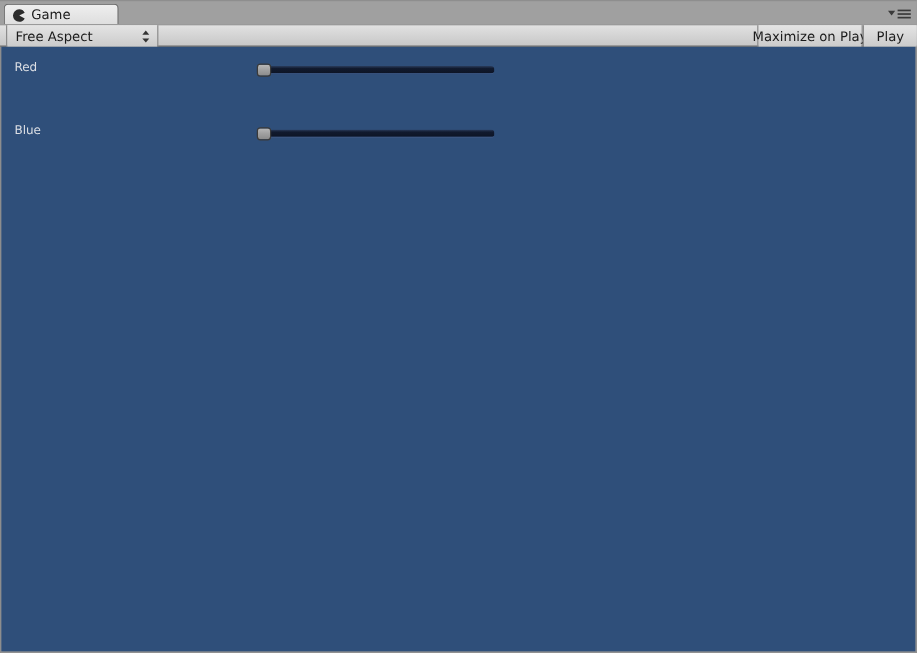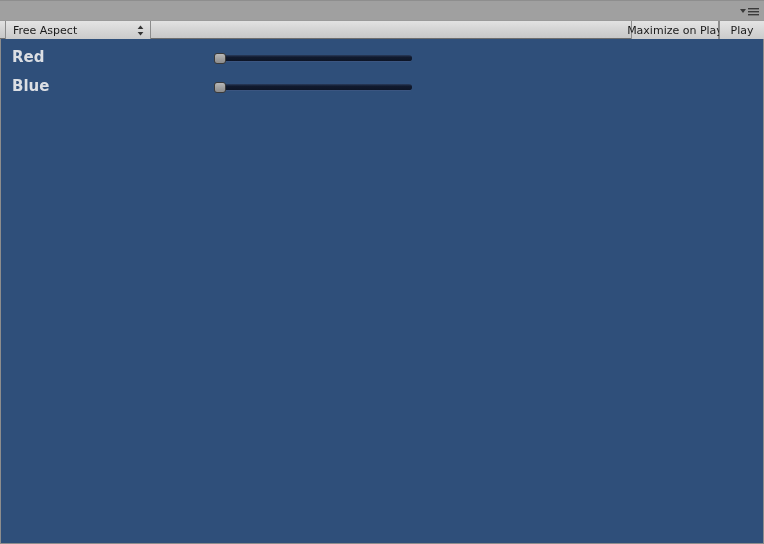--- a/index.html
+++ b/index.html
@@ -91,21 +91,21 @@
     border-left: 1px solid #8c8c8c;
     border-right: 1px solid #8c8c8c;
     display: flex;
     align-items: center;
     font-size: 11px;
     color: #1b1b1b;
     white-space: nowrap;
   }
   .aspect-dd {
     left: 5px;
-    width: 146px;
+    width: 127px;
     padding-left: 7px;
   }
   .aspect-arrows {
     position: absolute;
     right: 6px;
     top: 4px;
     width: 7px;
     height: 11px;
     display: block;
   }
@@ -136,22 +136,22 @@
   .row {
     position: absolute;
     left: 0;
     width: 100%;
     height: 20px;
   }
   .row-label {
     position: absolute;
     left: 11px;
     top: 2px;
-    font-size: 15px;
-    font-weight: bold;
+    font-size: 10px;
+    font-weight: normal;
     color: #dcdfe4;
     line-height: 14px;
     white-space: nowrap;
   }
 
   .slider {
     position: absolute;
     left: 213px;
     top: 5px;
     width: 198px;
@@ -192,20 +192,26 @@
     position: absolute; left: 0; bottom: 0;
     width: 764px; height: 1px; background: #8d8d8d;
   }
 </style>
 </head>
 <body>
 
 <div id="app">
 
   <div class="tabstrip">
+    <div class="tab">
+      <svg class="tab-icon" viewBox="0 0 12 12">
+        <path d="M6 0.8 A5.2 5.2 0 1 0 6 11.2 A5.2 5.2 0 0 0 10.6 8.4 L6 6 L10.6 3.6 A5.2 5.2 0 0 0 6 0.8 Z" fill="#2c2c2c"></path>
+      </svg>
+      <span class="tab-label">Game</span>
+    </div>
     <svg class="menu-icon" viewBox="0 0 22 12">
       <path d="M2 4 L8 4 L5 8 Z" fill="#3a3a3a"></path>
       <rect x="10" y="3" width="11" height="1.4" fill="#3a3a3a"></rect>
       <rect x="10" y="6" width="11" height="1.4" fill="#3a3a3a"></rect>
       <rect x="10" y="9" width="11" height="1.4" fill="#3a3a3a"></rect>
     </svg>
   </div>
 
   <div class="toolbar">
     <div class="tb-btn aspect-dd">
@@ -227,21 +233,21 @@
 
     <div class="row" style="top:9px;">
       <span class="row-label">Red</span>
       <div class="slider">
         <div class="slider-track"></div>
         <div class="slider-handle" id="handle-red" style="left: 0px;"></div>
       </div>
     </div>
 
 
-    <div class="row" style="top:38px;">
+    <div class="row" style="top:62px;">
       <span class="row-label">Blue</span>
       <div class="slider">
         <div class="slider-track"></div>
         <div class="slider-handle" id="handle-blue" style="left: 0px;"></div>
       </div>
     </div>
 
   </div>
 
   <div class="frame-left"></div>

